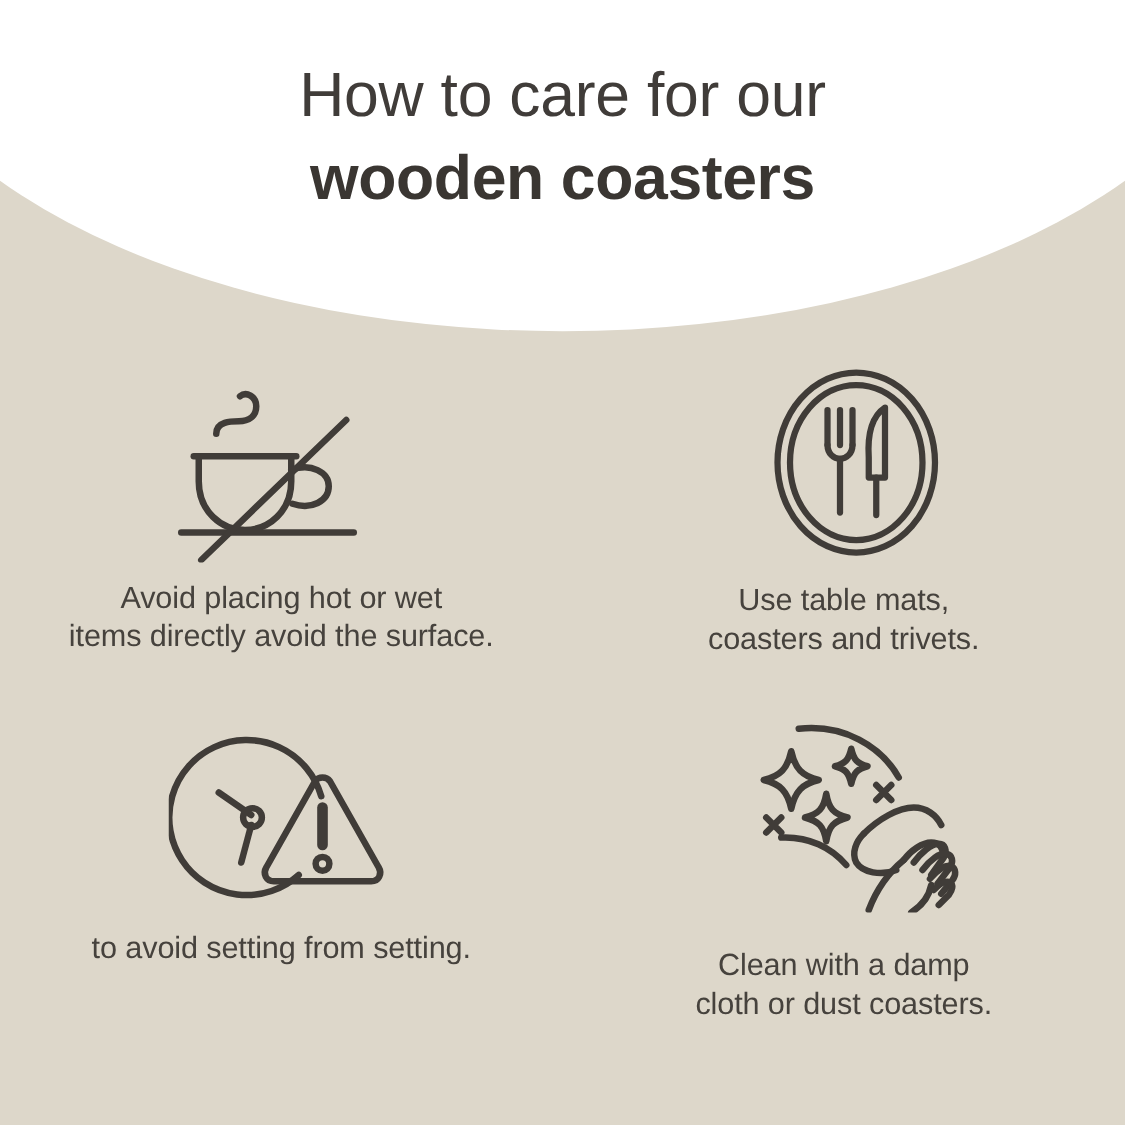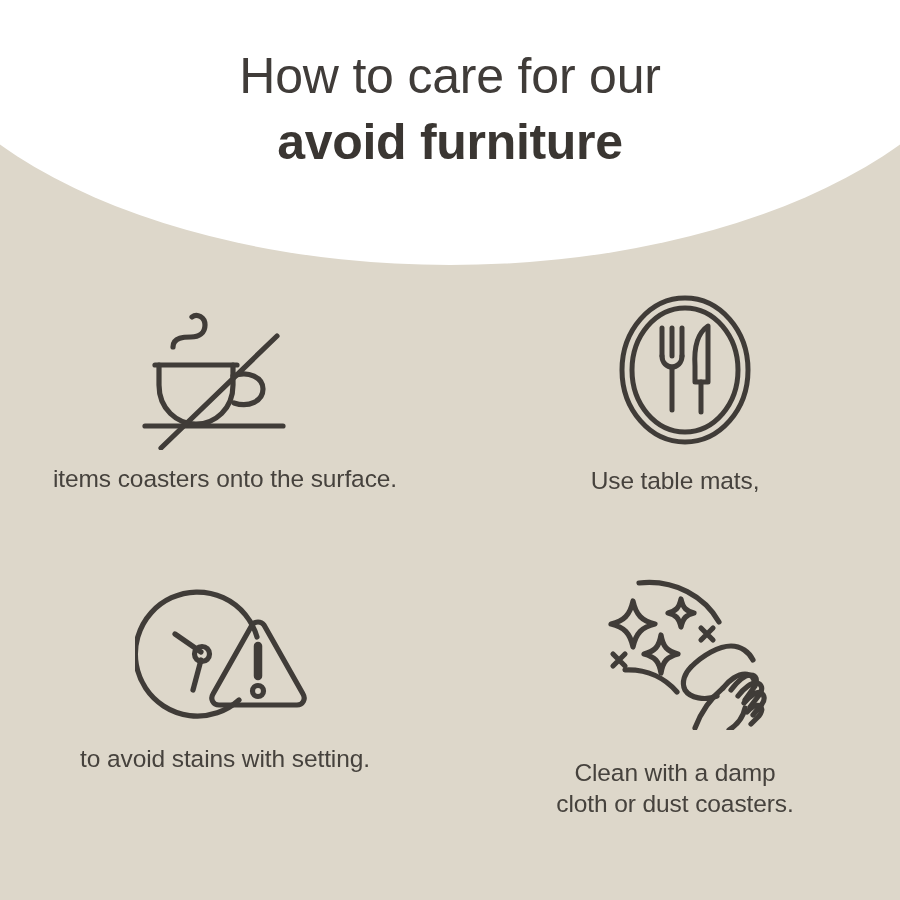--- a/index.html
+++ b/index.html
@@ -114,21 +114,21 @@
 </style>
 </head>
 <body>
 
 <div id="poster">
 
   <div class="header-panel"></div>
 
   <div class="header-text">
     <span class="title-line1">How to care for our</span>
-    <span class="title-line2">avoid furniture</span>
+    <span class="title-line2">wooden coasters</span>
   </div>
 
   <div class="grid">
 
     <div class="tip tip-1">
       <div class="tip-icon">
         <svg width="180" height="160" viewBox="0 0 180 160" fill="none" stroke="#403C38" stroke-width="5.2" stroke-linecap="round" stroke-linejoin="round">
 
           <path d="M36 57 C36 47 48 47 54 47 C62 47 68 43 68 35 C68 27 60 23 55 27"></path>
 
@@ -137,21 +137,22 @@
           <path d="M18 75 L100 75"></path>
 
           <path d="M96 86 C112 80 126 88 126 99 C126 111 112 118 97 113"></path>
 
           <path d="M8 136 L146 136"></path>
 
           <path d="M140 46 L24 158"></path>
         </svg>
       </div>
       <div class="tip-caption">
-        <span class="cap-line">items coasters onto the surface.</span>
+        <span class="cap-line">Avoid placing hot or wet</span>
+        <span class="cap-line">items directly avoid the surface.</span>
       </div>
     </div>
 
     <div class="tip tip-2">
       <div class="tip-icon">
         <svg width="150" height="160" viewBox="0 0 150 160" fill="none" stroke="#403C38" stroke-width="5" stroke-linecap="round" stroke-linejoin="round">
 
           <ellipse cx="75" cy="80" rx="63" ry="72"></ellipse>
 
           <ellipse cx="75" cy="80" rx="53" ry="62"></ellipse>
@@ -162,20 +163,21 @@
 
           <path d="M52 66 C52 73 57 77 62 77 C67 77 72 73 72 66"></path>
           <path d="M62 77 L62 120"></path>
 
           <path d="M98 36 C86 44 84 60 85 76 L85 92 L98 92 L98 36 Z"></path>
           <path d="M91 92 L91 122"></path>
         </svg>
       </div>
       <div class="tip-caption">
         <span class="cap-line">Use table mats,</span>
+        <span class="cap-line">coasters and trivets.</span>
       </div>
     </div>
 
     <div class="tip tip-3">
       <div class="tip-icon">
         <svg width="176" height="152" viewBox="0 0 176 152" fill="none" stroke="#403C38" stroke-width="5.2" stroke-linecap="round" stroke-linejoin="round">
 
           <path d="M104 126 A62 62 0 1 1 122 63"></path>
 
           <path d="M40 60 L66 78"></path>
@@ -186,21 +188,21 @@
 
           <path d="M117 51 C120 47 126 47 129 51 L168 120 C171 125 168 131 162 131 L84 131
                    C78 131 75 125 78 120 Z"></path>
 
           <path d="M123 72 L123 102" stroke-width="8.5"></path>
 
           <circle cx="123" cy="117" r="5.5"></circle>
         </svg>
       </div>
       <div class="tip-caption">
-        <span class="cap-line">to avoid stains with setting.</span>
+        <span class="cap-line">to avoid setting from setting.</span>
       </div>
     </div>
 
     <div class="tip tip-4">
       <div class="tip-icon">
         <svg width="180" height="160" viewBox="0 0 180 160" fill="none" stroke="#403C38" stroke-width="5.2" stroke-linecap="round" stroke-linejoin="round">
 
           <path d="M44 13 C80 9 110 27 124 52"></path>
 
           <path d="M30 100 C52 99 70 108 82 122"></path>

